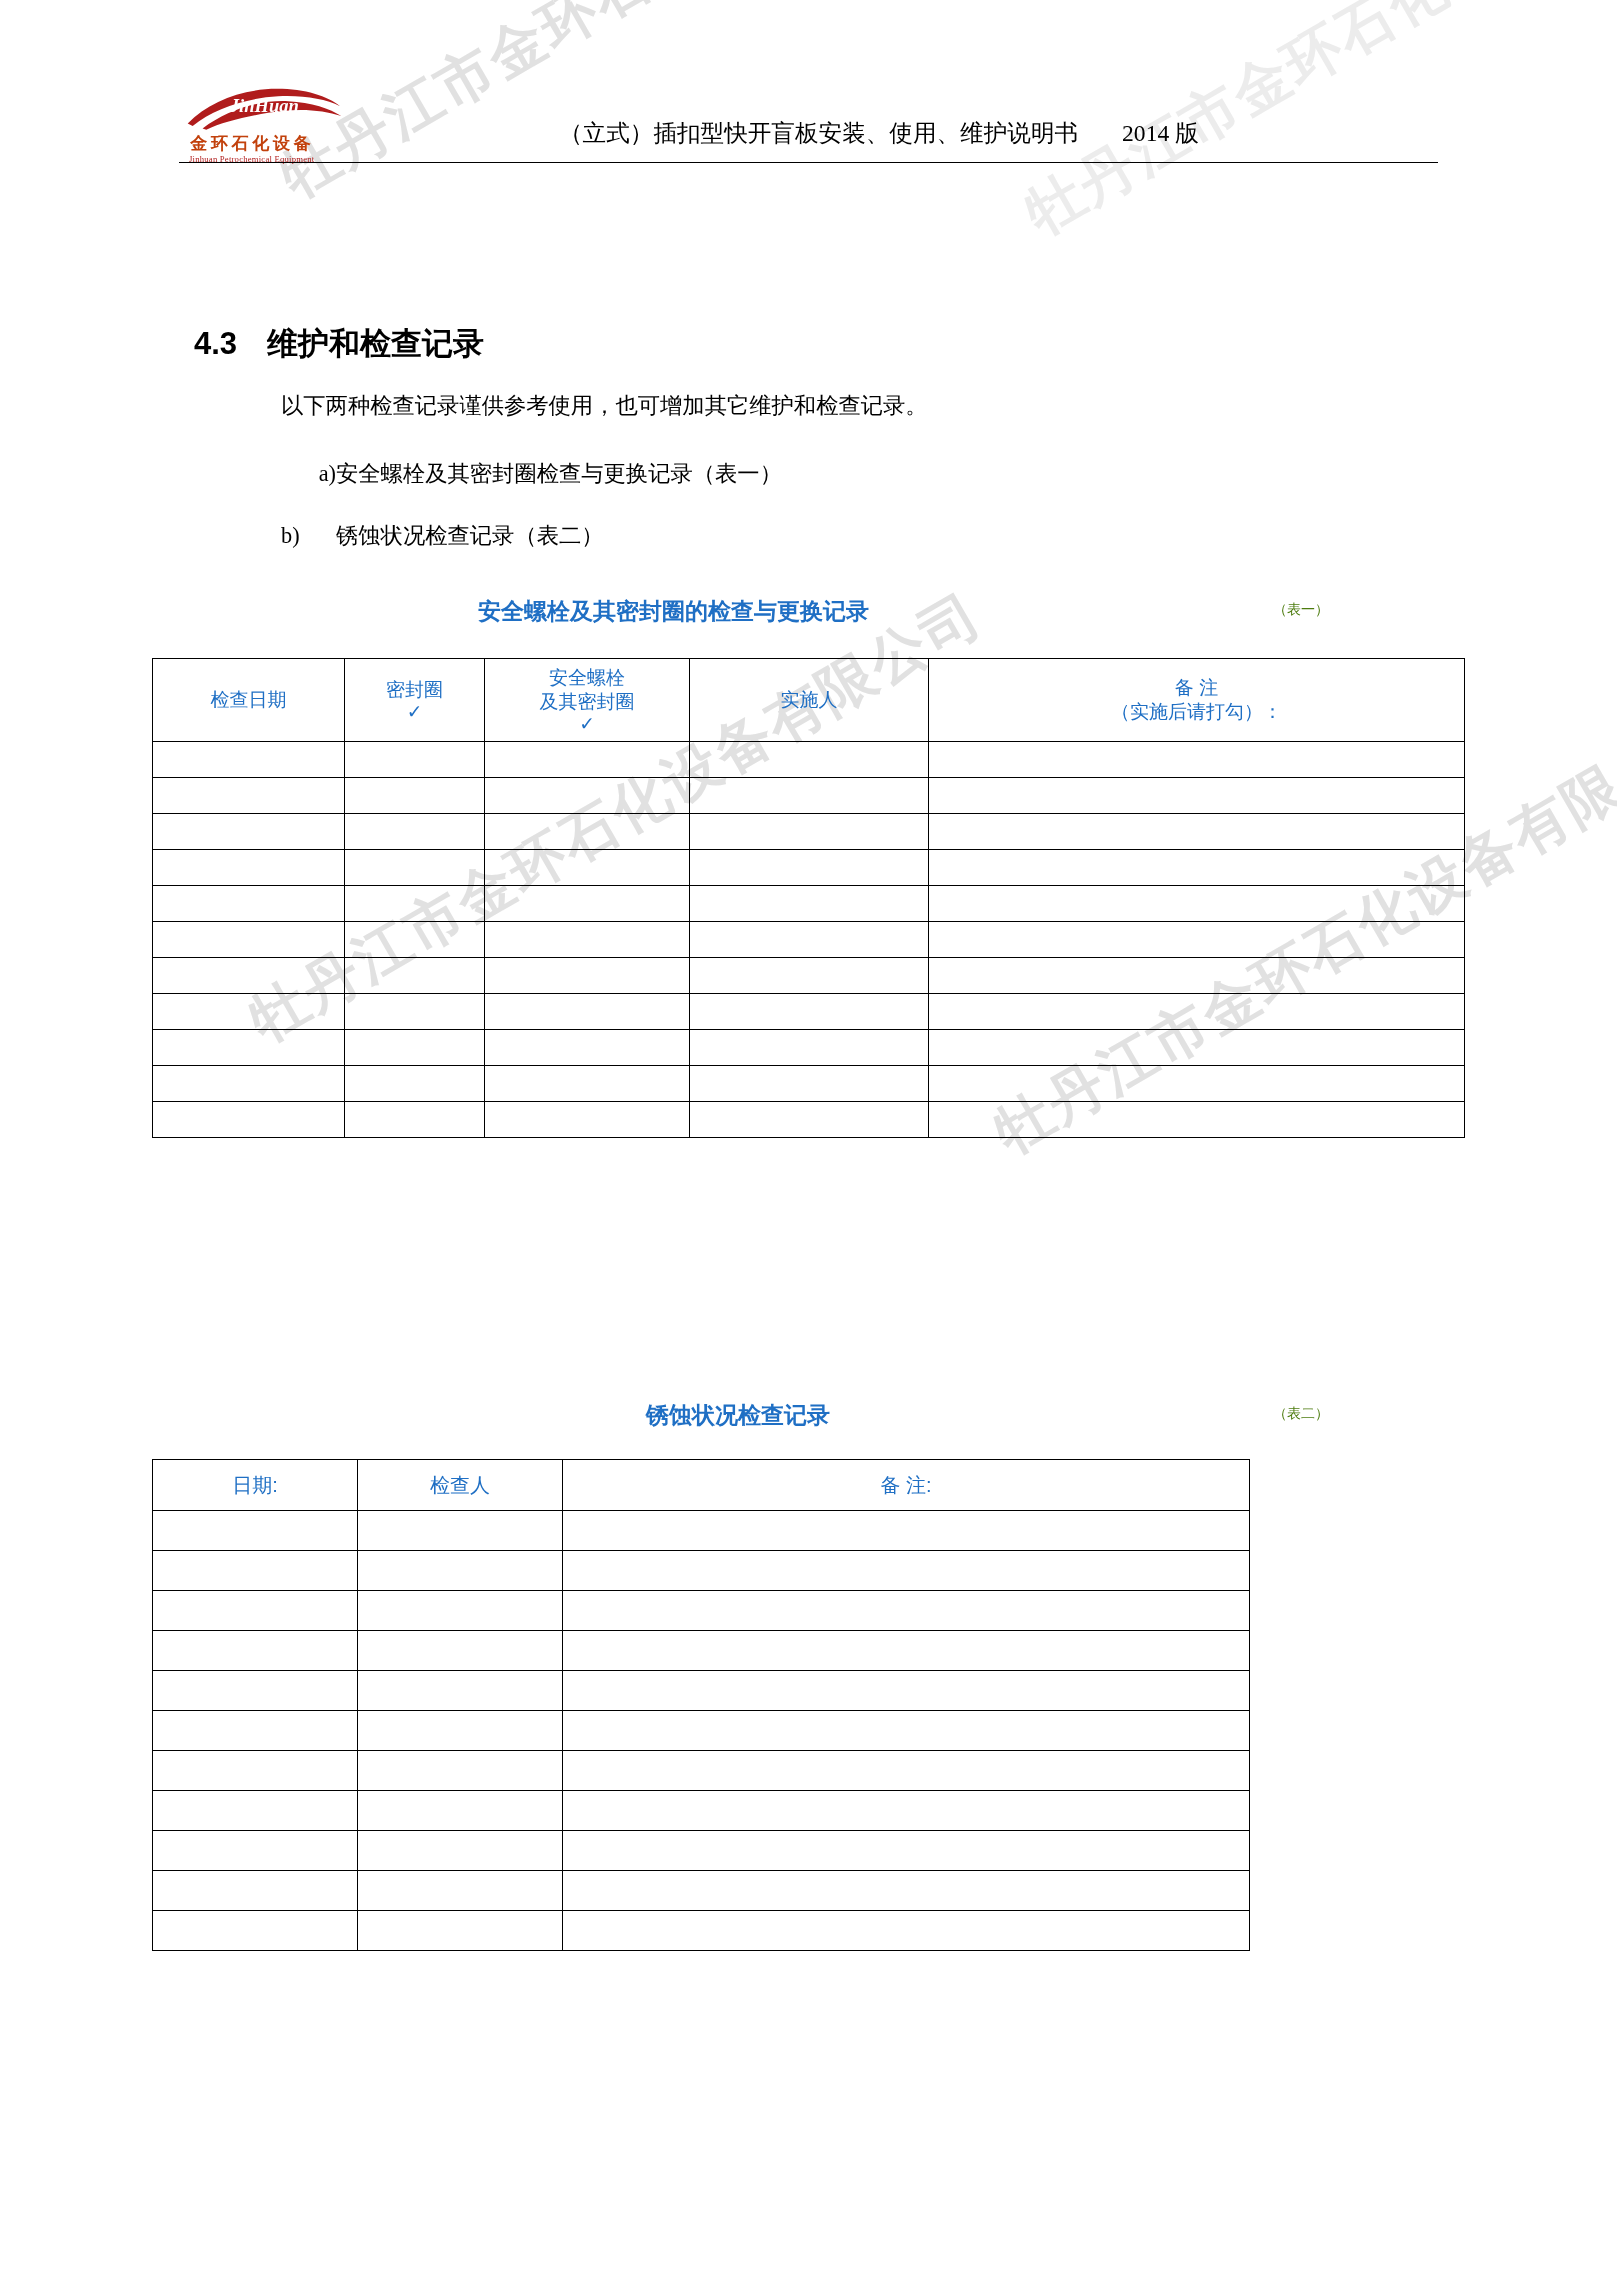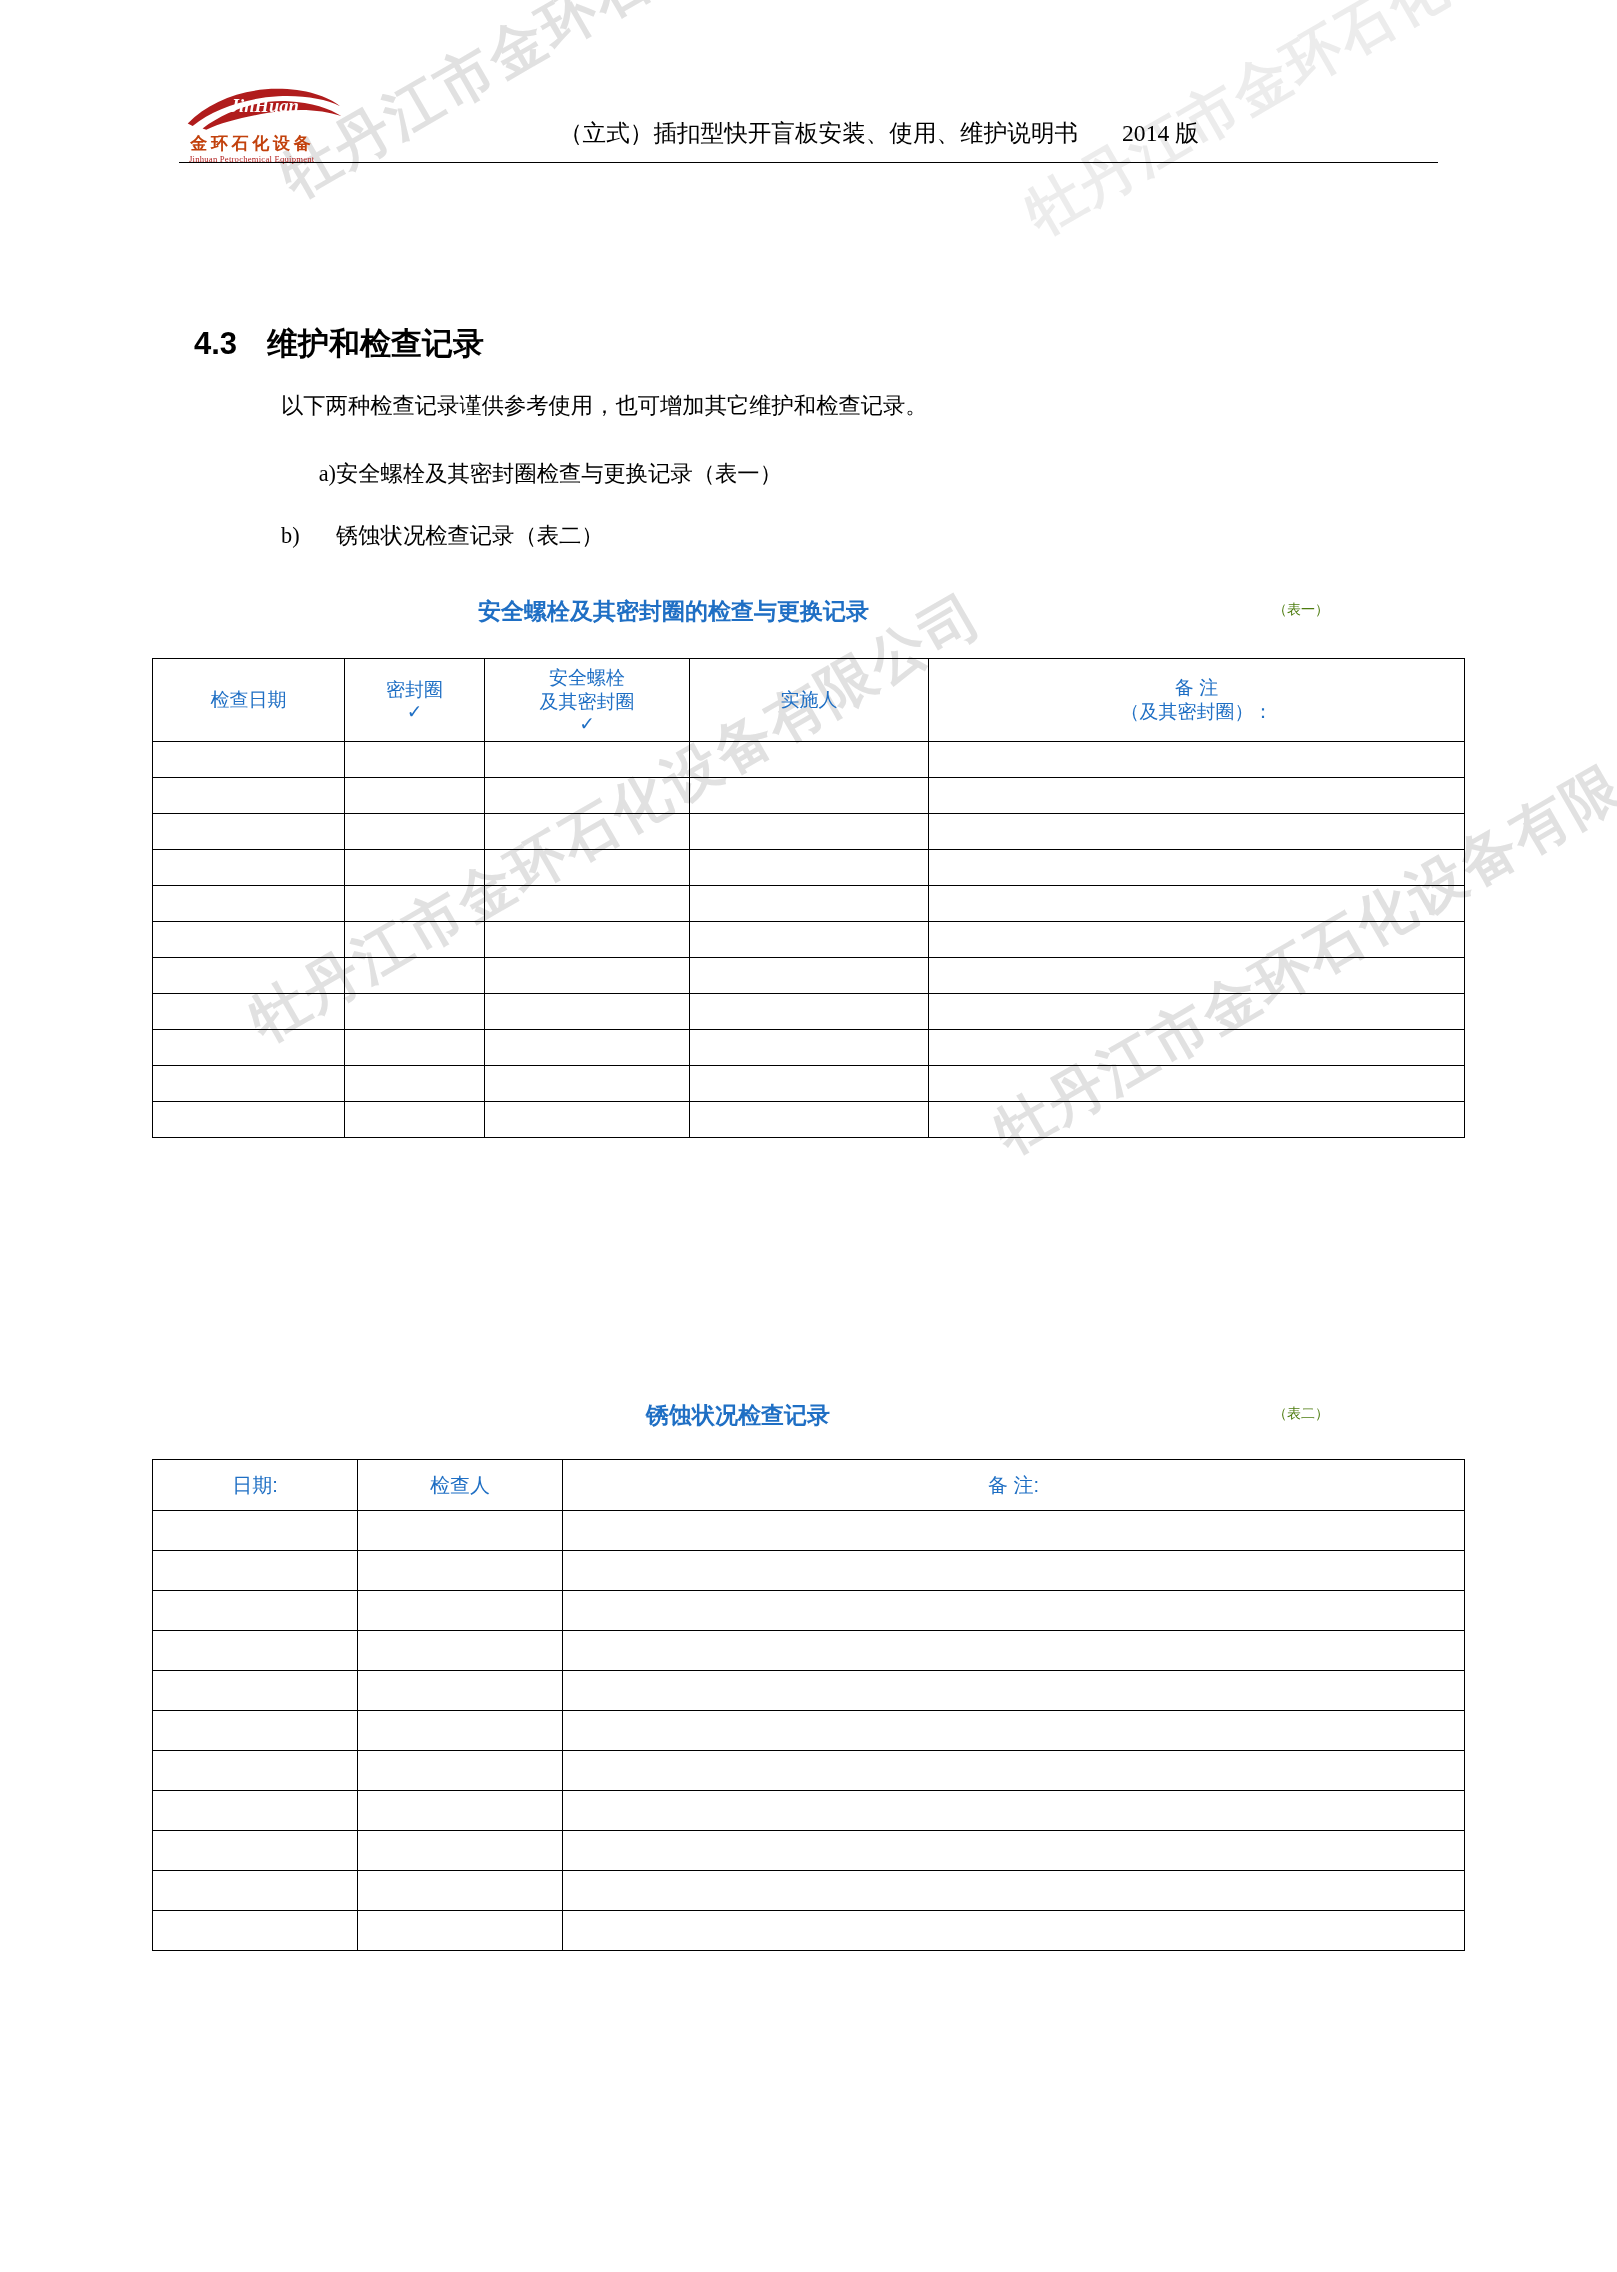--- a/index.html
+++ b/index.html
@@ -190,21 +190,21 @@
     left: 152px;
     top: 472px;
     width: 1313px;
   }
   #table-one th { height: 70px; }
 
   
   #table-two {
     left: 152px;
     top: 1273px;
-    width: 1313px;
+    width: 1098px;
   }
   #table-two th { height: 38px; font-size: 20px; }
   #table-two td { height: 39px; }
 
   .footer {
     position: absolute;
     left: 0; right: 0;
     top: 2123px;
     text-align: center;
     font-family: "Liberation Serif", serif;
@@ -279,21 +279,21 @@
           <th>
             <span>安全螺栓</span><br>
             <span>及其密封圈</span>
             <span class="chk">✓</span>
           </th>
           <th>
             <span>实施人</span>
           </th>
           <th>
             <span>备  注</span><br>
-            <span>（及其密封圈）：</span>
+            <span>（实施后请打勾）：</span>
           </th>
         </tr>
       </thead>
       <tbody>
         <tr>
             <td></td>
             <td></td>
             <td></td>
             <td></td>
             <td></td>

